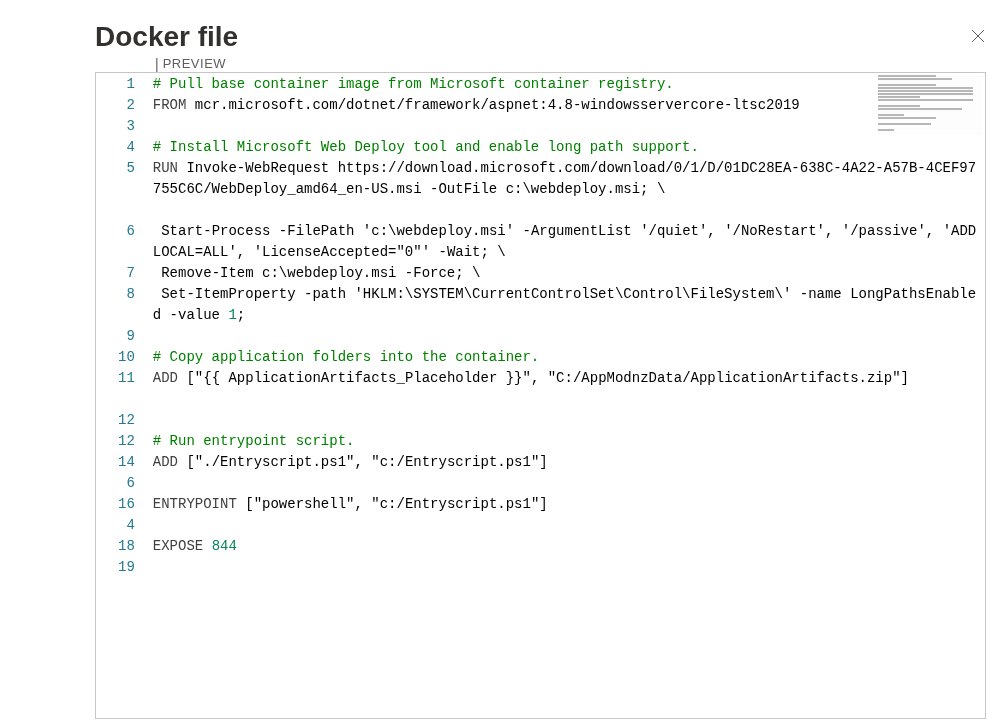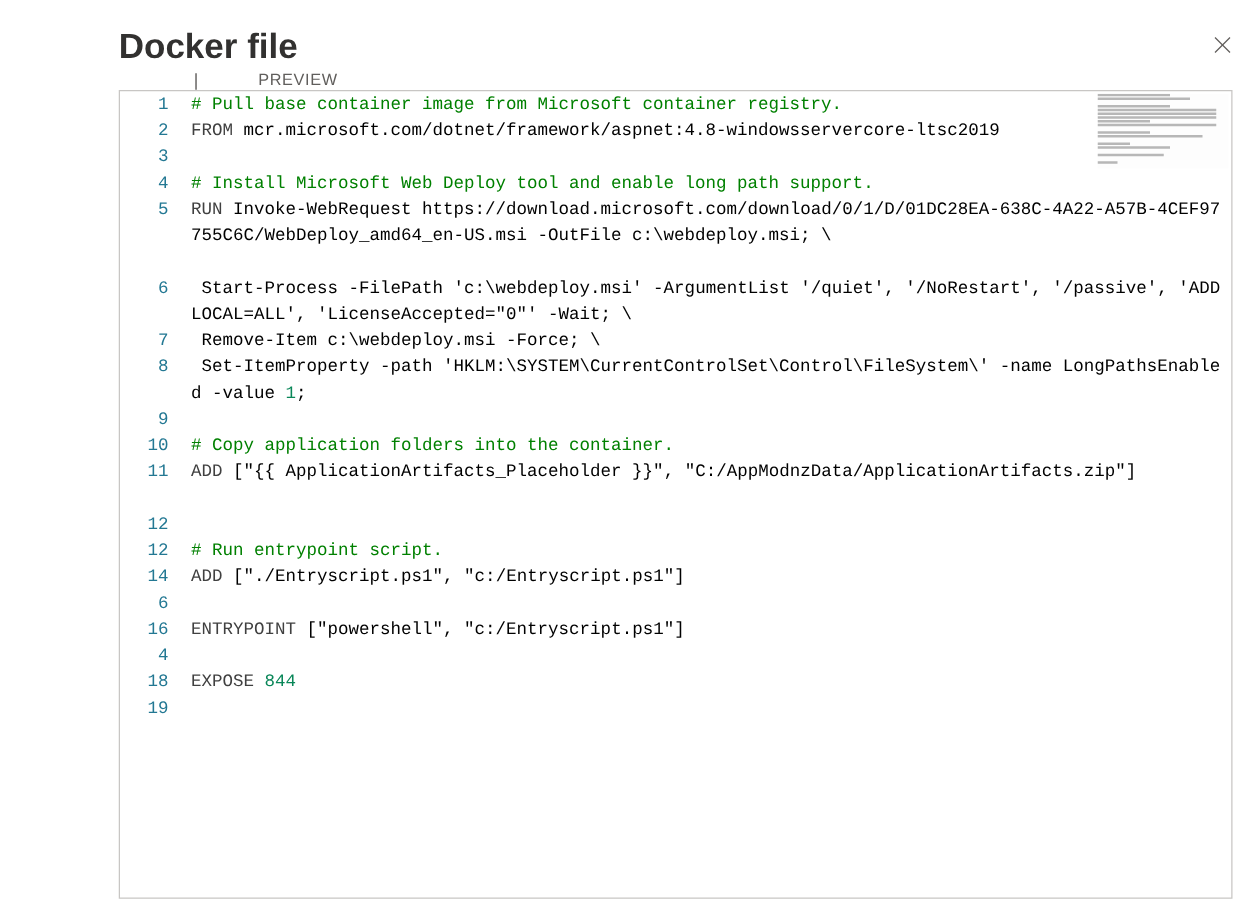--- a/index.html
+++ b/index.html
@@ -44,21 +44,20 @@
     }
     .subtitle-pipe {
       color: #605e5c;
       font-size: 14px;
       margin-right: 4px;
     }
     .subtitle-preview {
       color: #605e5c;
       font-size: 13px;
       letter-spacing: 0.5px;
-      margin-left: 44px;
     }
     .close-btn {
       width: 32px;
       height: 32px;
       display: flex;
       align-items: center;
       justify-content: center;
       cursor: pointer;
       background: transparent;
       border: none;

